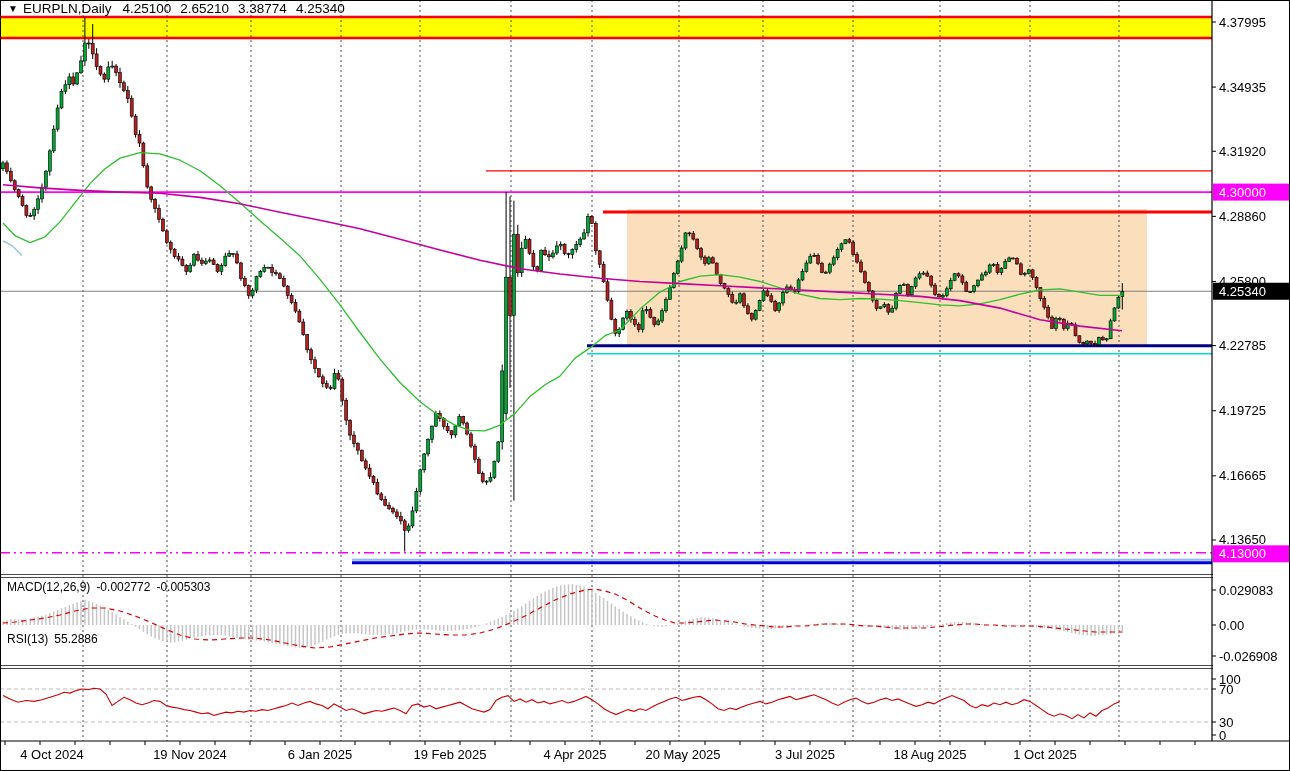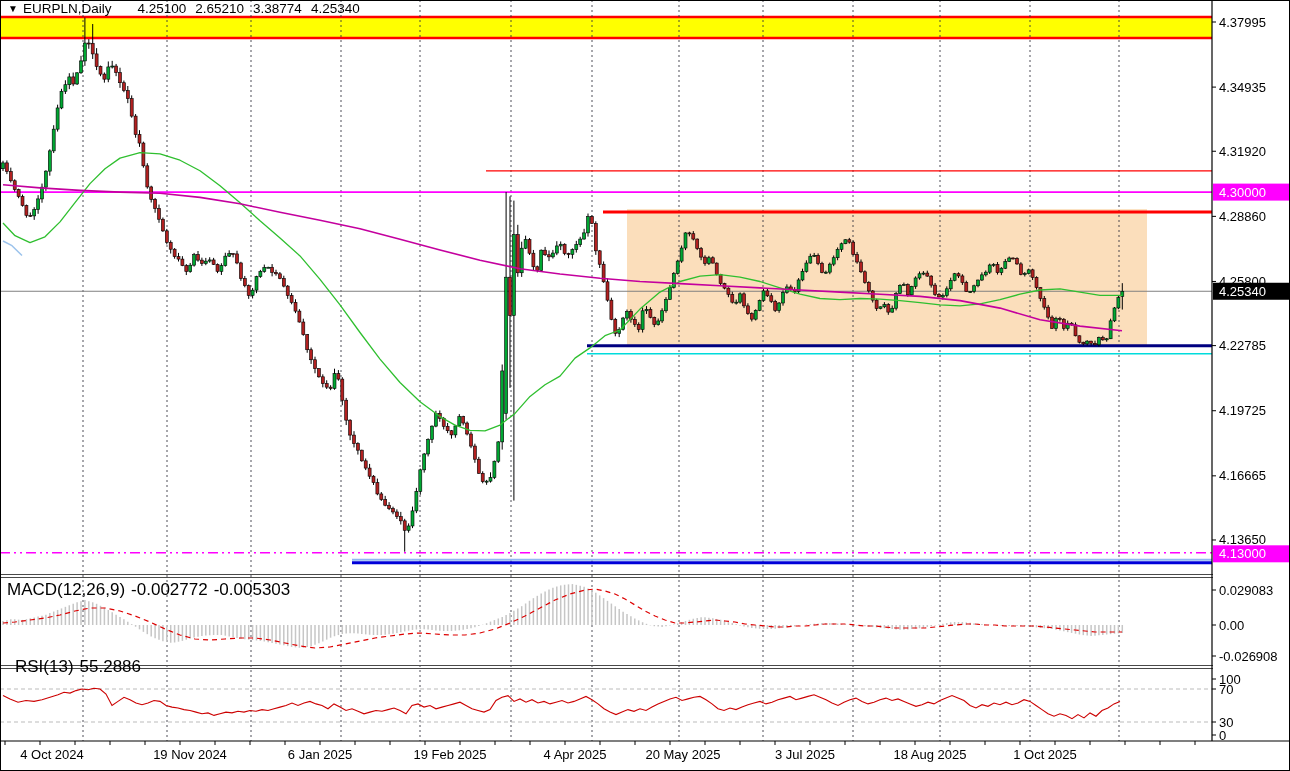--- a/index.html
+++ b/index.html
@@ -1,25 +1,25 @@
 <!DOCTYPE html>
 <html><head>
 <meta charset="utf-8">
 <style>
   html,body{margin:0;padding:0;background:#fff;}
   #root{position:relative;width:1290px;height:771px;background:#fff;overflow:hidden;
         font-family:"Liberation Sans",sans-serif;color:#000;}
   #chart-svg{position:absolute;left:0;top:0;}
   .hdr{position:absolute;left:8px;top:1px;font-size:13.5px;white-space:nowrap;z-index:5;}
   .hdr .tri{font-size:10px;margin-right:5px;vertical-align:1px;cursor:pointer;}
-  .hdr .sym{margin-right:26px;}
+  .hdr .sym{margin-right:11px;}
   .hdr .val{margin-right:9px;}
-  .pane-lbl{position:absolute;left:7px;font-size:17px;white-space:nowrap;z-index:5;text-align:center;}
+  .pane-lbl{position:absolute;left:7px;font-size:12px;white-space:nowrap;z-index:5;text-align:center;}
   #macd-lbl{top:580px;}
-  #rsi-lbl{top:657px;margin-left:8px;}
+  #rsi-lbl{top:632px;}
   .pane-lbl span{margin-right:6px;}
 </style>
 </head>
 <body>
 
 <div id="root">
   <svg id="chart-svg" width="1290" height="771">
       <g>
         <rect x="0" y="0" width="1290" height="771" fill="#fff"></rect>
       </g>

